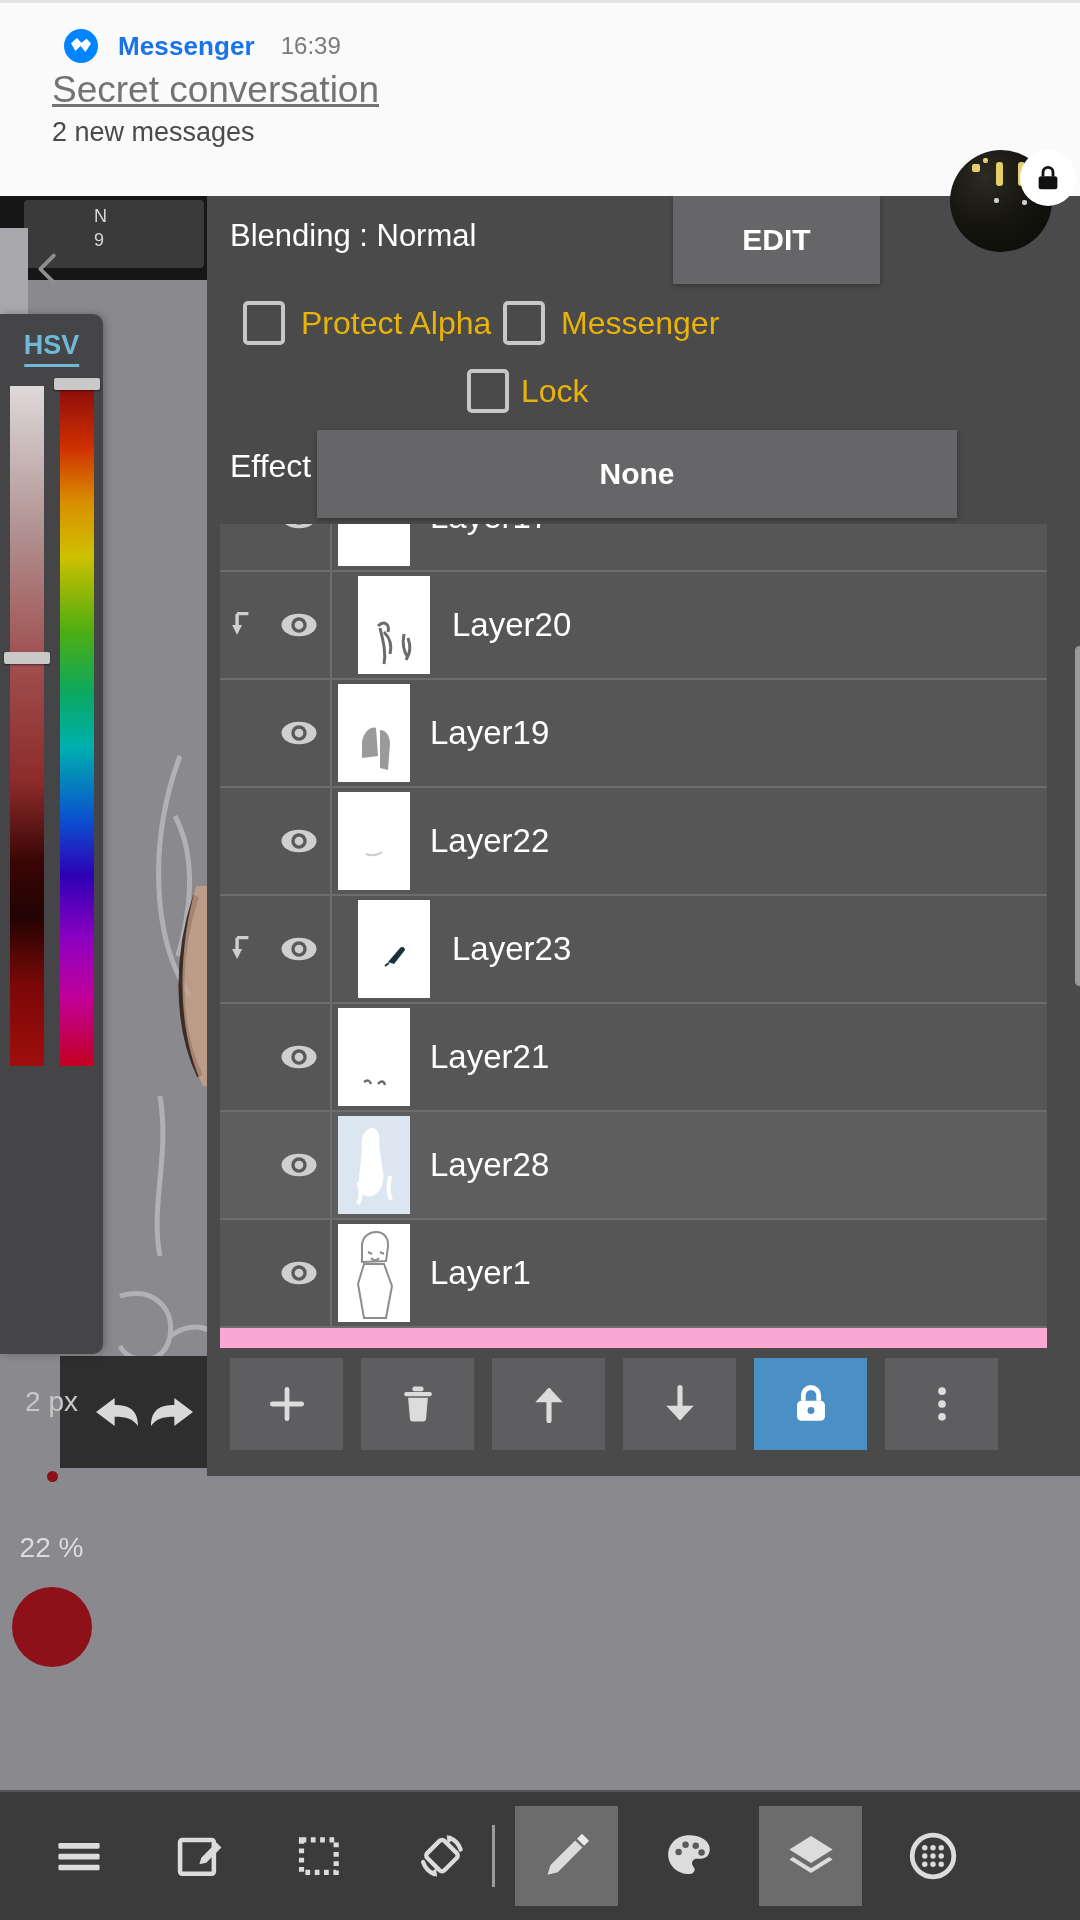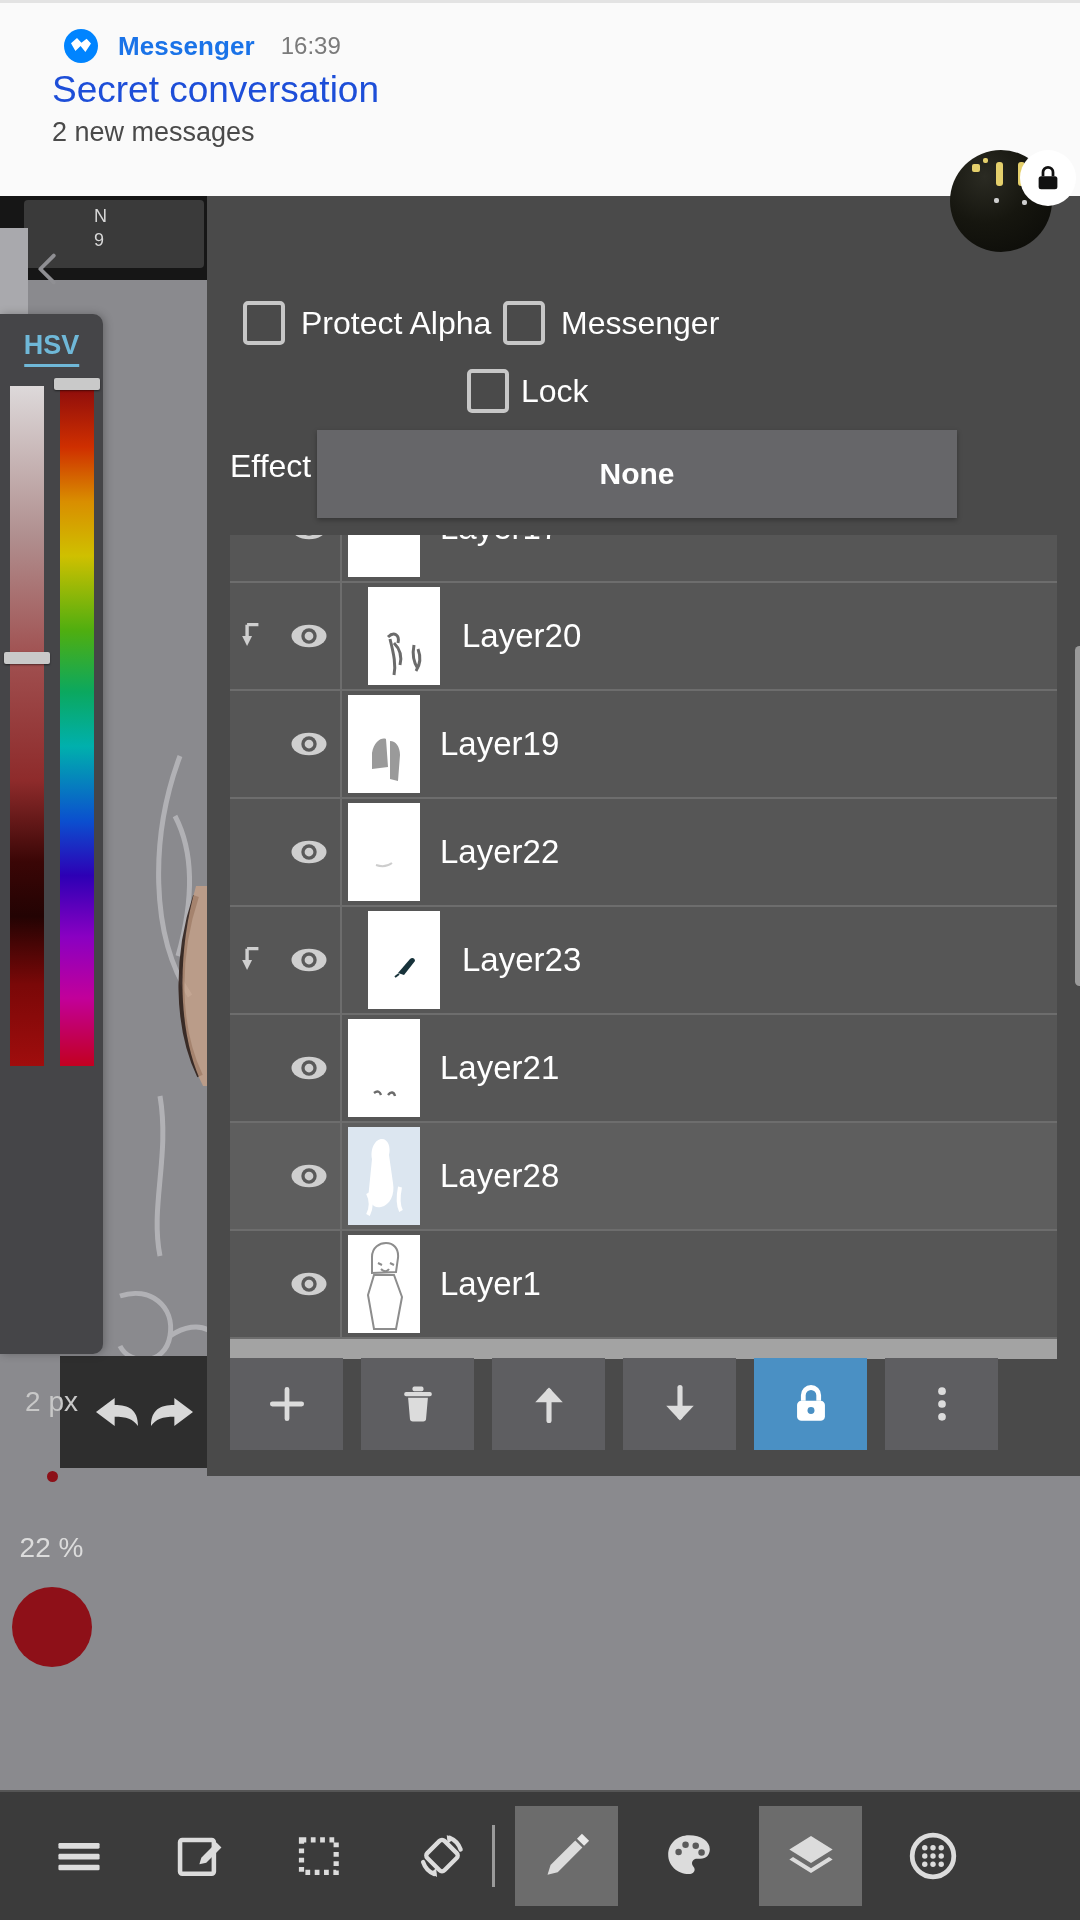--- a/index.html
+++ b/index.html
@@ -23,21 +23,21 @@
     width:34px; height:34px; border-radius:50%;
     background:#0084ff; position:relative; display:inline-block;
   }
   .msgr-icon::after{
     content:""; position:absolute; left:7px; top:9px; width:20px; height:14px;
     background:#fff;
     clip-path:polygon(0% 38%, 30% 0%, 52% 34%, 78% 6%, 100% 40%, 72% 100%, 48% 58%, 22% 92%);
   }
   #notif-app{ color:#1a73e8; font-size:26px; font-weight:bold; letter-spacing:.1px; }
   #notif-time{ color:#7a7a7a; font-size:24px; margin-left:6px; }
-  #notif-title{ position:absolute; left:52px; top:66px; font-size:37px; color:#1d4ed8; }
+  #notif-title{ position:absolute; left:52px; top:66px; font-size:37px; color:#737373;text-decoration:underline; }
   #notif-sub{ position:absolute; left:52px; top:114px; font-size:27px; color:#4a4a4a; }
 
   
   #notif-avatar{
     position:absolute; right:28px; top:150px; width:102px; height:102px; border-radius:50%;
     background:radial-gradient(circle at 34% 26%, #2b2b23 0%, #16160f 46%, #0a0a07 100%);
     overflow:hidden; z-index:61;
   }
   .av-dot{ position:absolute; background:#e4cf6b; border-radius:2px; }
   #notif-lock{
@@ -95,35 +95,35 @@
   #edit-btn{
     position:absolute; left:466px; top:0px; width:207px; height:88px;
     background:#666669; color:#fff; font-size:30px; font-weight:bold;
     display:flex; align-items:center; justify-content:center;
     box-shadow:0 2px 5px rgba(0,0,0,.3);
   }
 
   .chk-row{ position:absolute; left:0; width:873px; height:60px; }
   .chk{ position:absolute; display:flex; align-items:center; gap:16px; }
   .chk-box{ width:42px; height:44px; border:4px solid #c7c7c7; border-radius:5px; background:transparent; }
-  .chk-label{ color:#ffffff; font-size:32px; }
+  .chk-label{ color:#eab308; font-size:32px; }
 
   #effect-row{ position:absolute; left:0; top:228px; width:873px; height:100px; }
   #effect-label{ position:absolute; left:23px; top:24px; color:#fff; font-size:32px;}
   #effect-select{
     position:absolute; left:110px; top:6px; width:640px; height:88px;
     background:#666669; display:flex; align-items:center; justify-content:center;
     color:#fff; font-size:30px; font-weight:bold;
     box-shadow:0 2px 5px rgba(0,0,0,.3);
   }
 
   
   #layer-list{
-    position:absolute; left:23px; top:328px; width:827px; height:824px;
-    overflow:hidden; background:#a3a3a3;margin-top:11px;
+    position:absolute; left:13px; top:328px; width:827px; height:824px;
+    overflow:hidden; background:#f9a8d4;
   }
   .layer-row{
     position:relative; width:827px; height:108px;
     border-bottom:2px solid #6d6d6d; display:flex; align-items:center;
     background:#565656;
   }
   .layer-row.sel{ background:#5e5e5e; }
   .lr-clip{ position:absolute; left:10px; top:50%; transform:translateY(-50%); width:34px; height:34px; }
   .lr-eye{ position:absolute; left:58px; top:50%; transform:translateY(-50%); width:42px; height:42px; }
   .lr-sep{ position:absolute; left:110px; top:0; width:2px; height:108px; background:#6d6d6d; }
@@ -236,20 +236,24 @@
       </svg>
 </div>
 <div id="redo-part">
   <svg viewBox="0 0 24 24" fill="#d8d8d8">
         <path d="M13 6 L21 12 L13 18 L13 14 C8 14 5 15 3 18 C3 11 7 9 13 9 Z"></path>
       </svg>
 </div>
 
 <div id="layer-panel">
 
+  <div id="blend-row">
+    <div id="blend-text">Blending : Normal</div>
+    <div id="edit-btn">EDIT</div>
+  </div>
 
   <div class="chk-row" style="top:100px;">
     <div class="chk" style="left:36px;top:5px;">
       <span class="chk-box"></span>
       <span class="chk-label">Protect Alpha</span>
     </div>
     <div class="chk" style="left:296px;top:5px;">
       <span class="chk-box"></span>
       <span class="chk-label">Messenger</span>
     </div>

